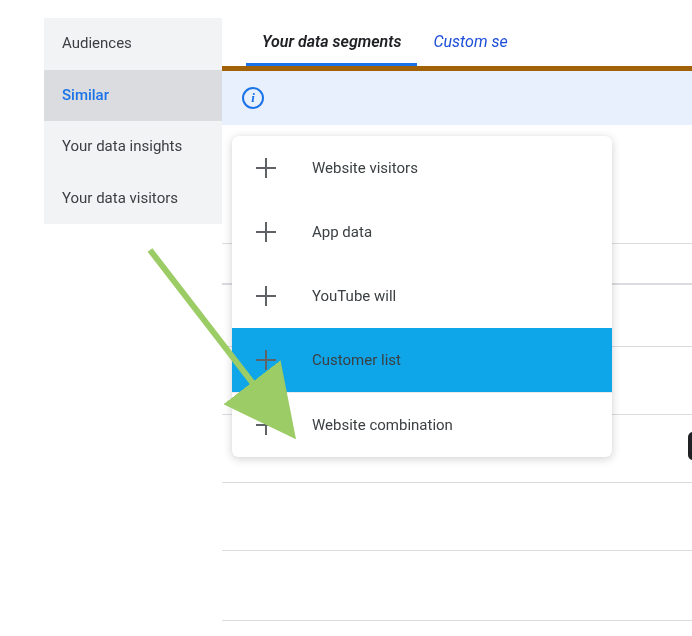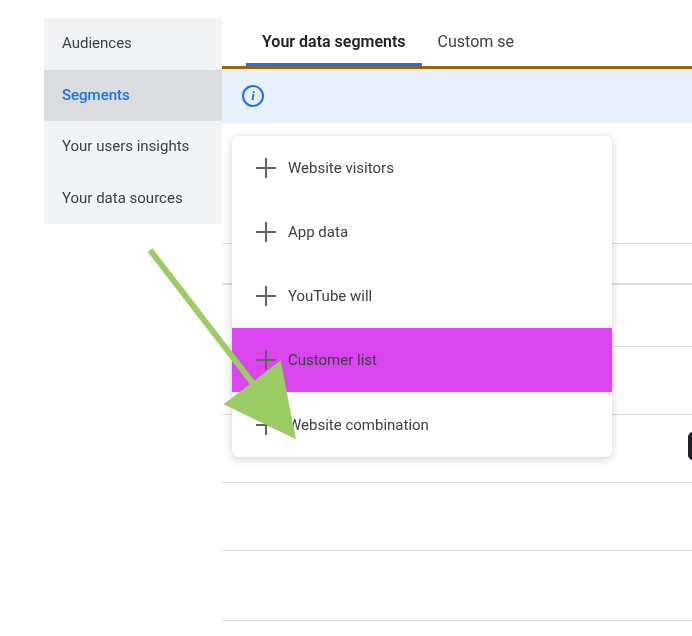--- a/index.html
+++ b/index.html
@@ -33,26 +33,27 @@
       color: #1a73e8;
       font-weight: 500;
     }
     .main {
       flex: 1;
       position: relative;
     }
     .tabs {
       display: flex;
       padding: 0 12px 0 24px;
-      border-bottom: 3px solid #a16207;
+      border-bottom: 5px solid #a16207;
+      font-style: italic;
     }
     .tab {
       padding: 14px 16px 12px;
       font-size: 16px;
-      color: #404040;
+      color: #1d4ed8;
       cursor: pointer;
       white-space: nowrap;
     }
     .tab.active {
       color: #202124;
       font-weight: 600;
       border-bottom: 3px solid #1a73e8;
     }
     .banner {
       background: #e8f0fe;
@@ -85,27 +86,27 @@
       width: 380px;
       background: #fff;
       border-radius: 6px;
       box-shadow: 0 2px 10px rgba(0,0,0,0.18), 0 0 1px rgba(0,0,0,0.1);
       overflow: hidden;
     }
     .menu-item {
       display: flex;
       align-items: center;
       padding: 22px 24px;
-      gap: 12px;
+      gap: 36px;
       cursor: pointer;
       font-size: 15px;
       color: #3c4043;
     }
     .menu-item.hover {
-      background: #d946ef;
+      background: #0ea5e9;
     }
     .menu-separator {
       height: 1px;
       background: #e8eaed;
     }
     .plus-icon {
       width: 20px;
       height: 20px;
       position: relative;
       flex-shrink: 0;
@@ -160,27 +161,27 @@
 <div class="bg-lines" style="top:550px;"></div>
 <div class="bg-lines" style="top:620px;"></div>
 <div class="right-nub"></div>
 
 <div class="container">
   <div class="sidebar">
     <div class="sidebar-item">
       <span>Audiences</span>
     </div>
     <div class="sidebar-item active">
-      <span>Segments</span>
+      <span>Similar</span>
     </div>
     <div class="sidebar-item">
-      <span>Your users insights</span>
+      <span>Your data insights</span>
     </div>
     <div class="sidebar-item">
-      <span>Your data sources</span>
+      <span>Your data visitors</span>
     </div>
   </div>
 
   <div class="main">
     <div class="tabs">
       <div class="tab active">
         <span>Your data segments</span>
       </div>
       <div class="tab" style="padding-right:0;">
         <span>Custom se</span>

